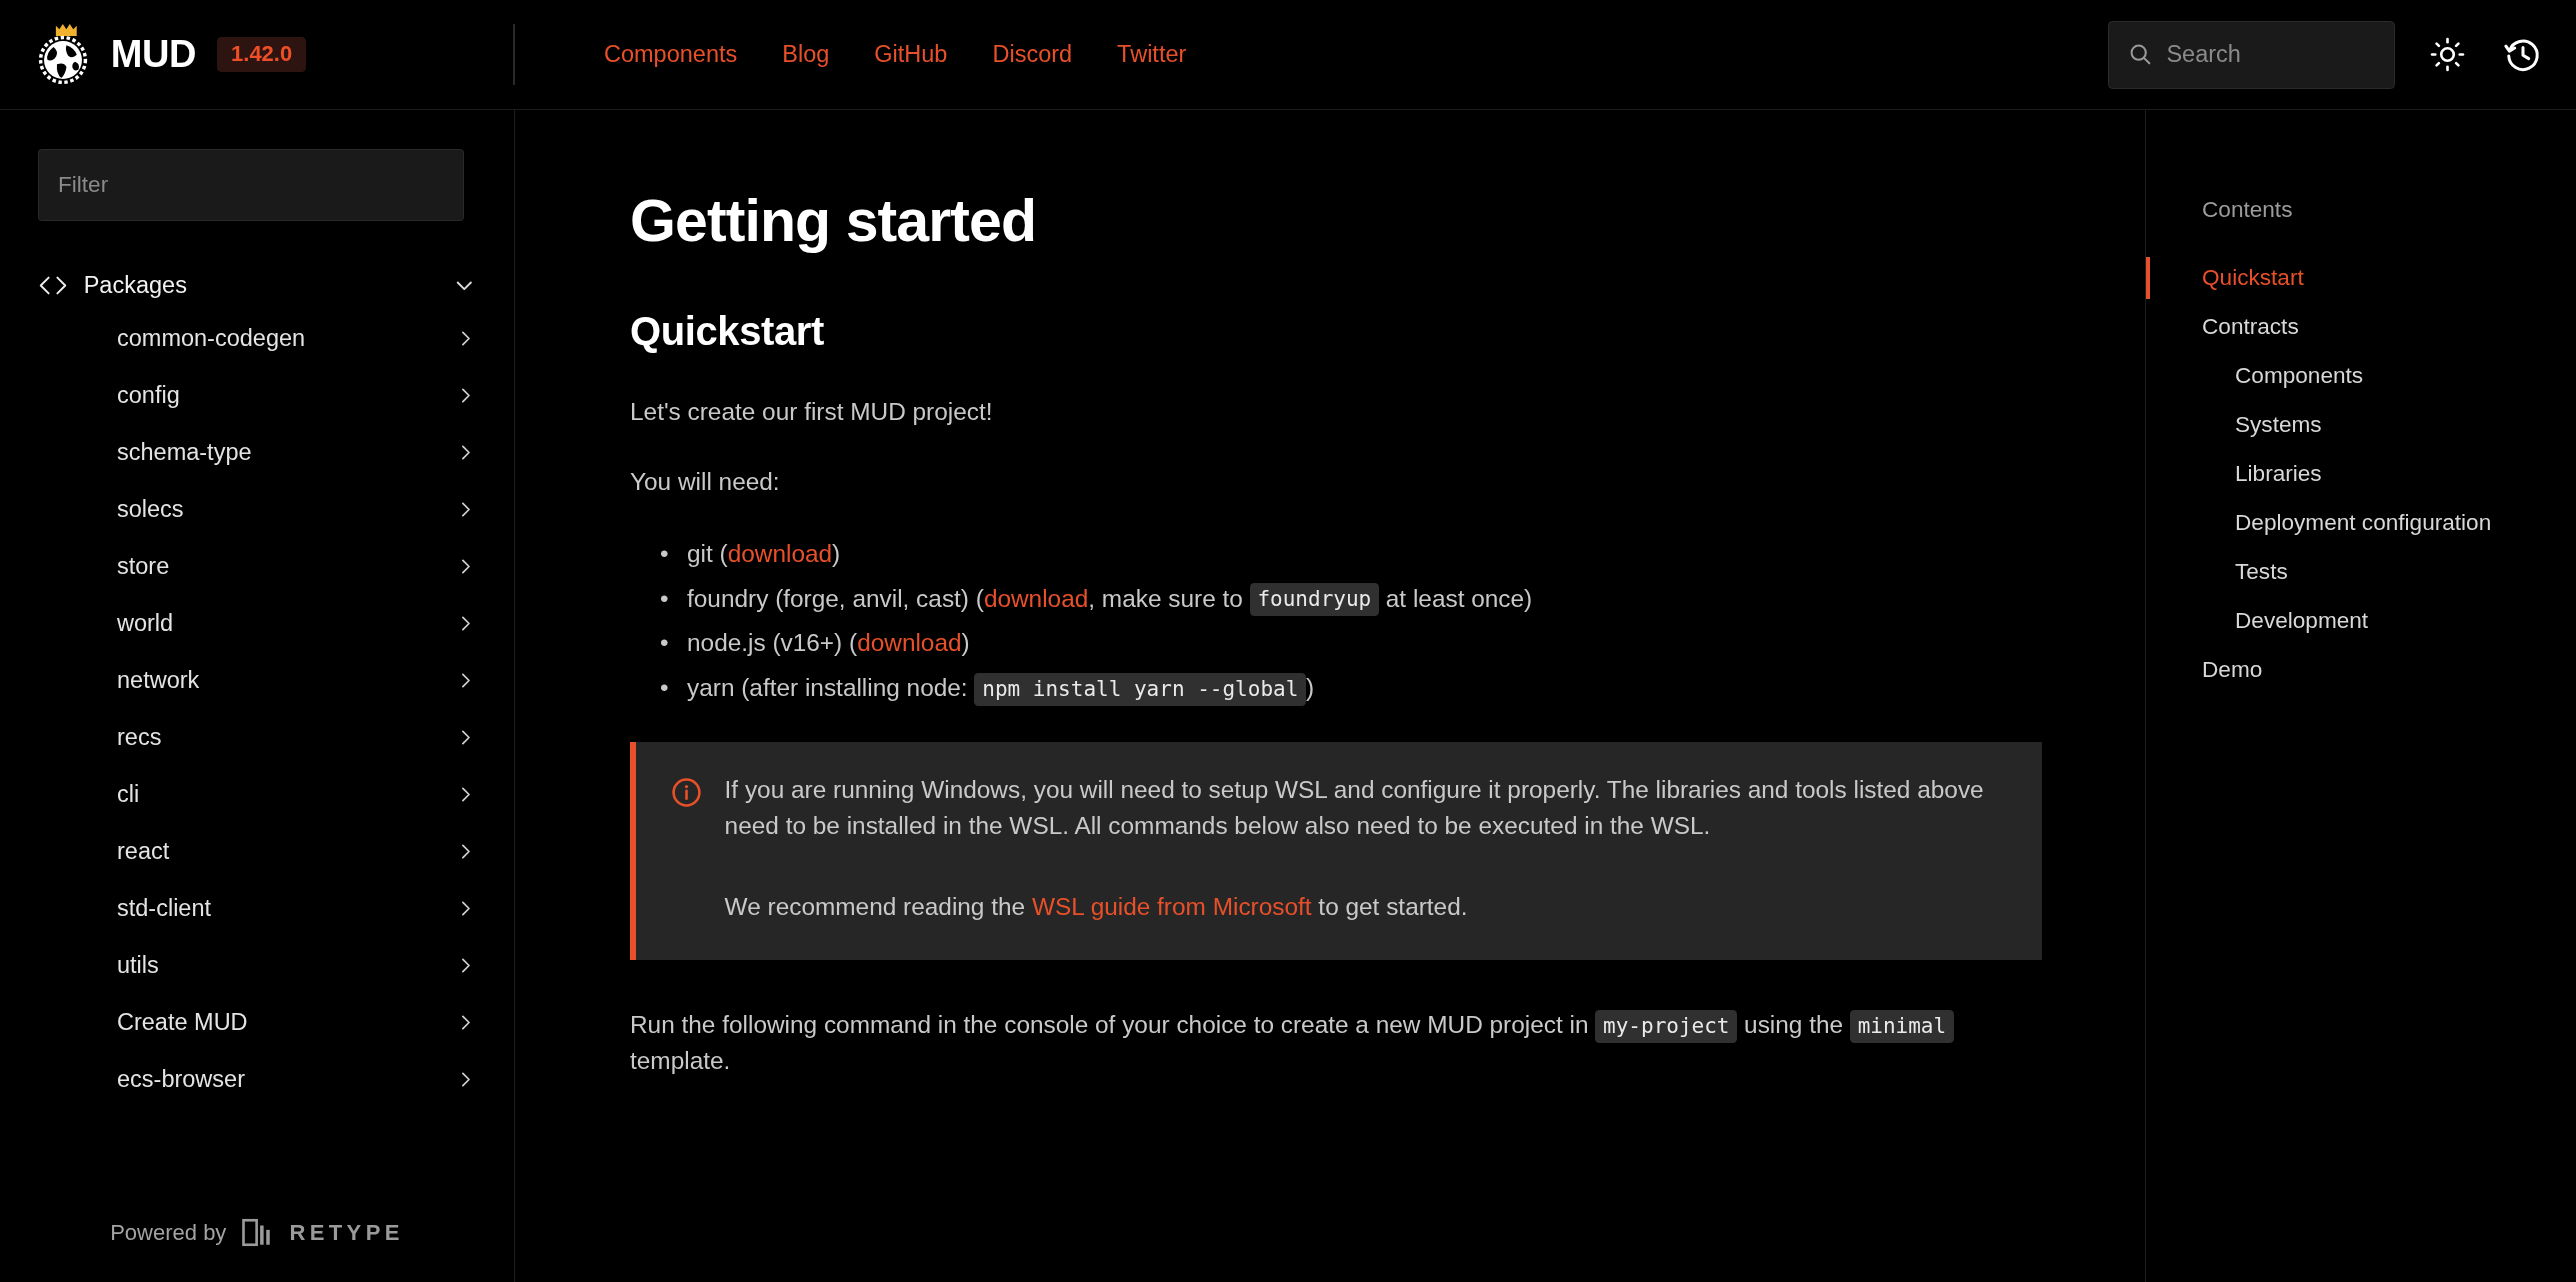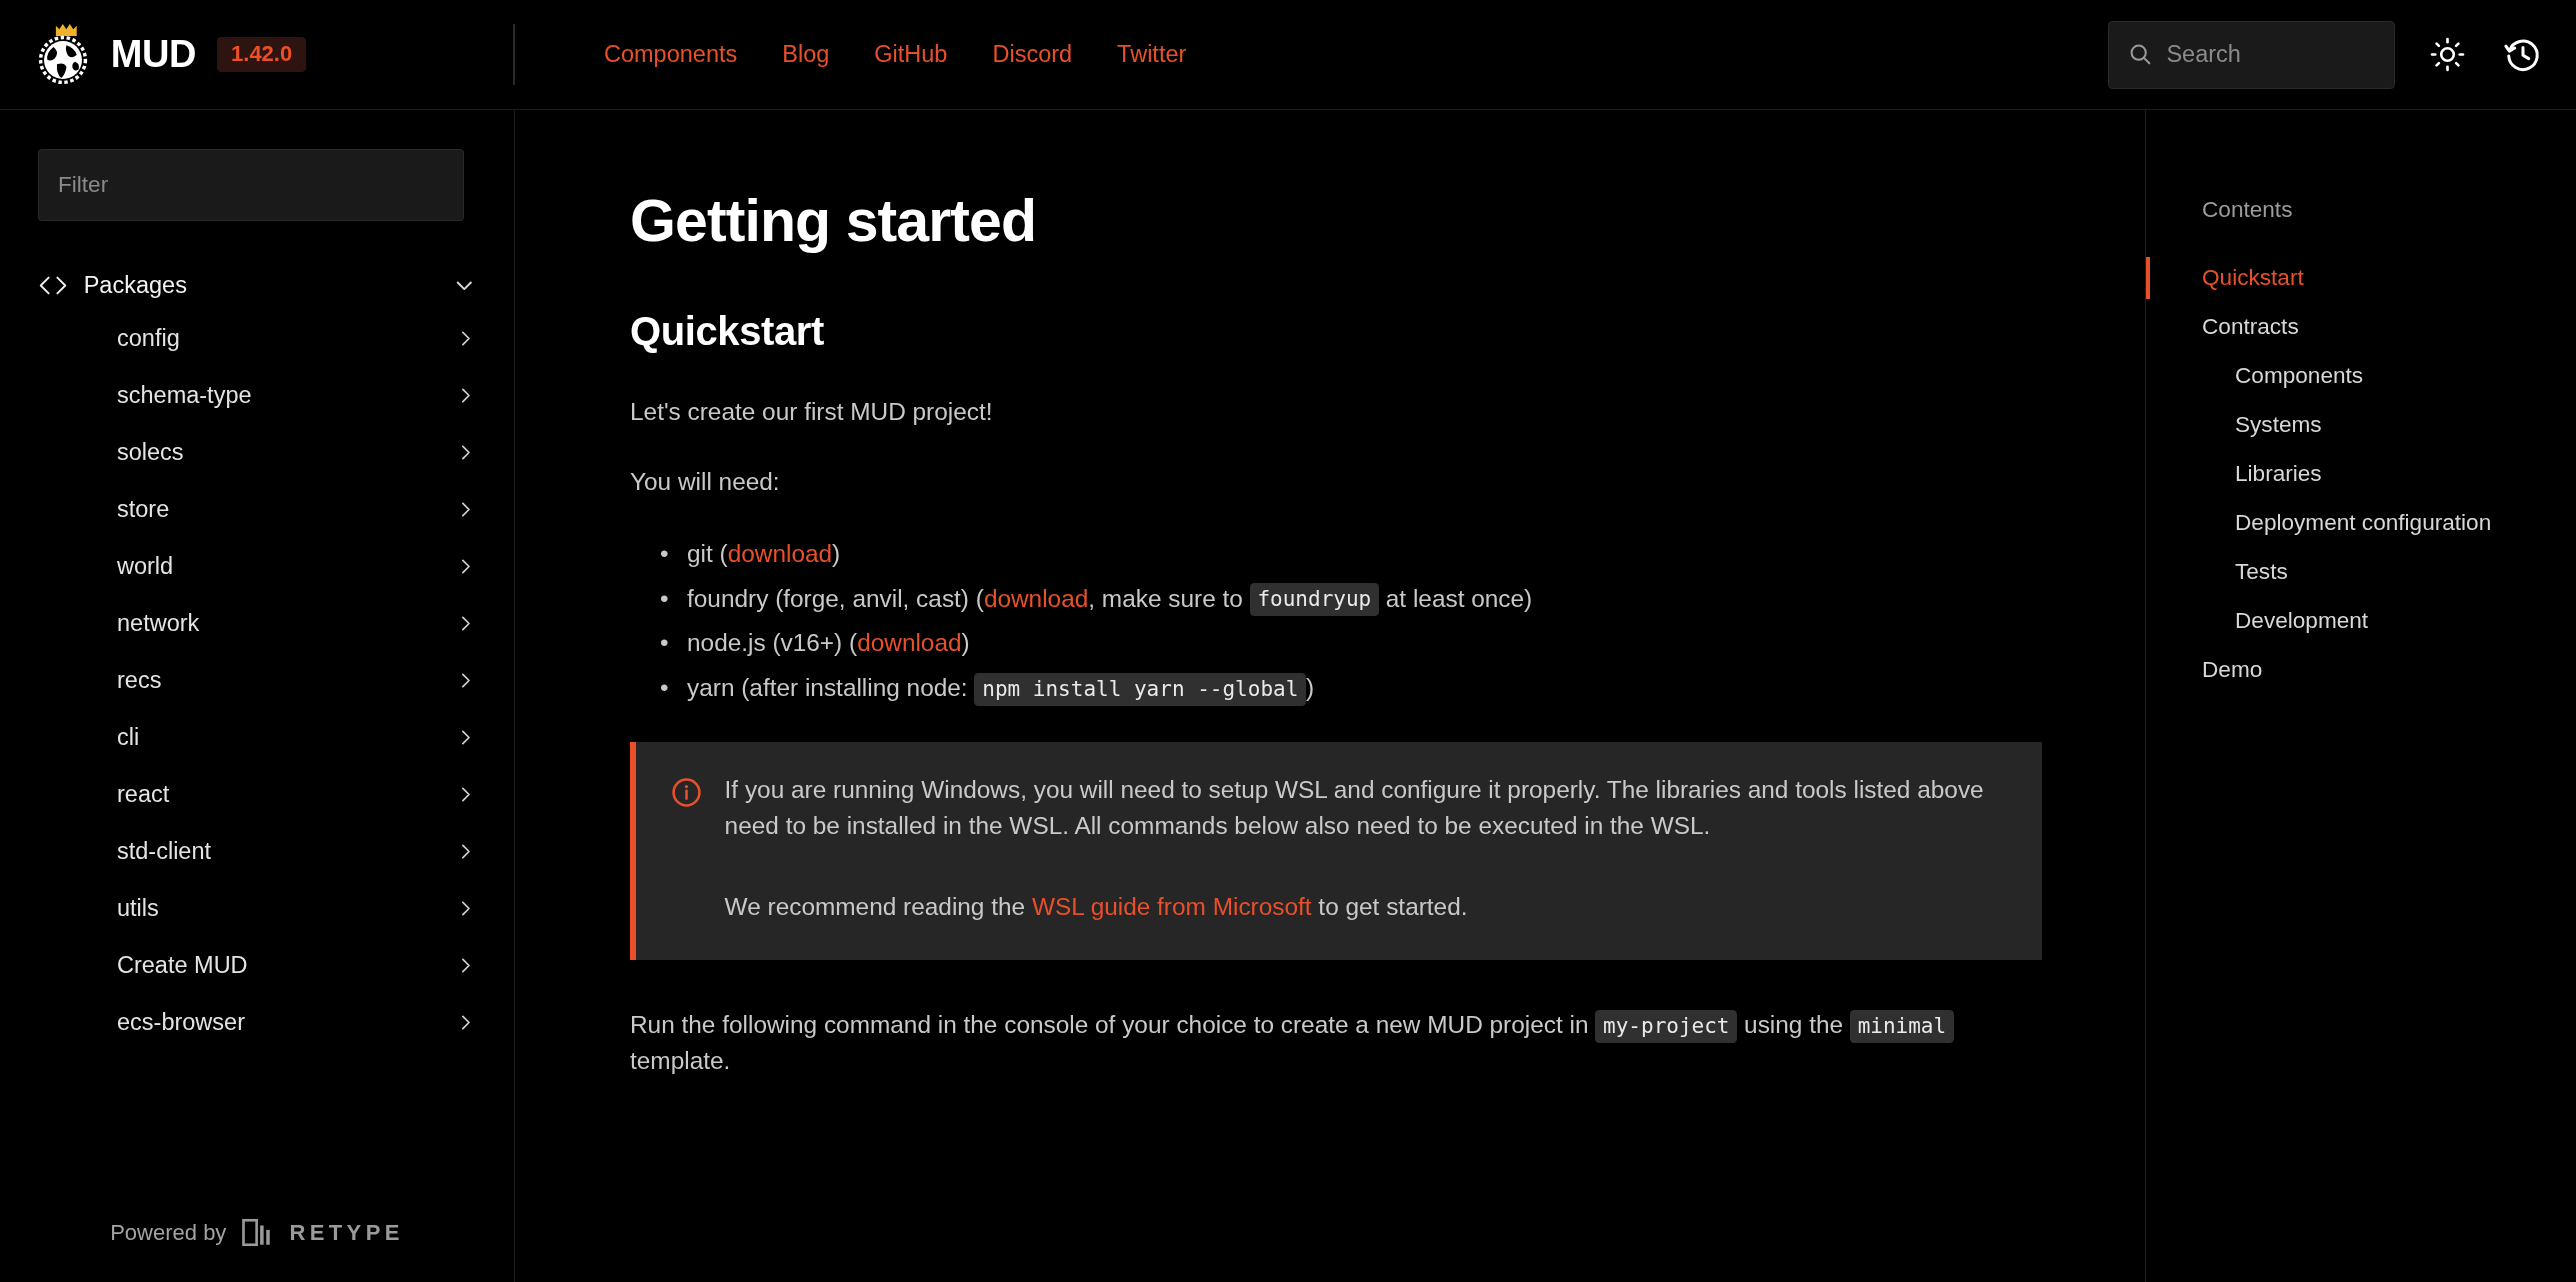--- a/index.html
+++ b/index.html
@@ -249,20 +249,26 @@
           <polyline points="12,3 3,12 12,21" fill="none" stroke="#f0f0f0" stroke-width="2.2" stroke-linecap="round" stroke-linejoin="round"></polyline>
           <polyline points="22,3 31,12 22,21" fill="none" stroke="#f0f0f0" stroke-width="2.2" stroke-linecap="round" stroke-linejoin="round"></polyline>
         </svg>
         <span class="label">Packages</span>
         <svg width="22.6" height="22.6" viewBox="0 0 24 24">
           <polyline points="5,9 12,16 19,9" fill="none" stroke="#dcdcdc" stroke-width="2" stroke-linecap="round" stroke-linejoin="round"></polyline>
         </svg>
       </div>
 
       <div id="sidebar-items">
+          <div class="nav-item">
+            <span class="label">common-codegen</span>
+            <svg width="21" height="21" viewBox="0 0 24 24">
+              <polyline points="9,5 16,12 9,19" fill="none" stroke="#cfcfcf" stroke-width="2" stroke-linecap="round" stroke-linejoin="round"></polyline>
+            </svg>
+          </div>
           <div class="nav-item">
             <span class="label">config</span>
             <svg width="21" height="21" viewBox="0 0 24 24">
               <polyline points="9,5 16,12 9,19" fill="none" stroke="#cfcfcf" stroke-width="2" stroke-linecap="round" stroke-linejoin="round"></polyline>
             </svg>
           </div>
           <div class="nav-item">
             <span class="label">schema-type</span>
             <svg width="21" height="21" viewBox="0 0 24 24">
               <polyline points="9,5 16,12 9,19" fill="none" stroke="#cfcfcf" stroke-width="2" stroke-linecap="round" stroke-linejoin="round"></polyline>

